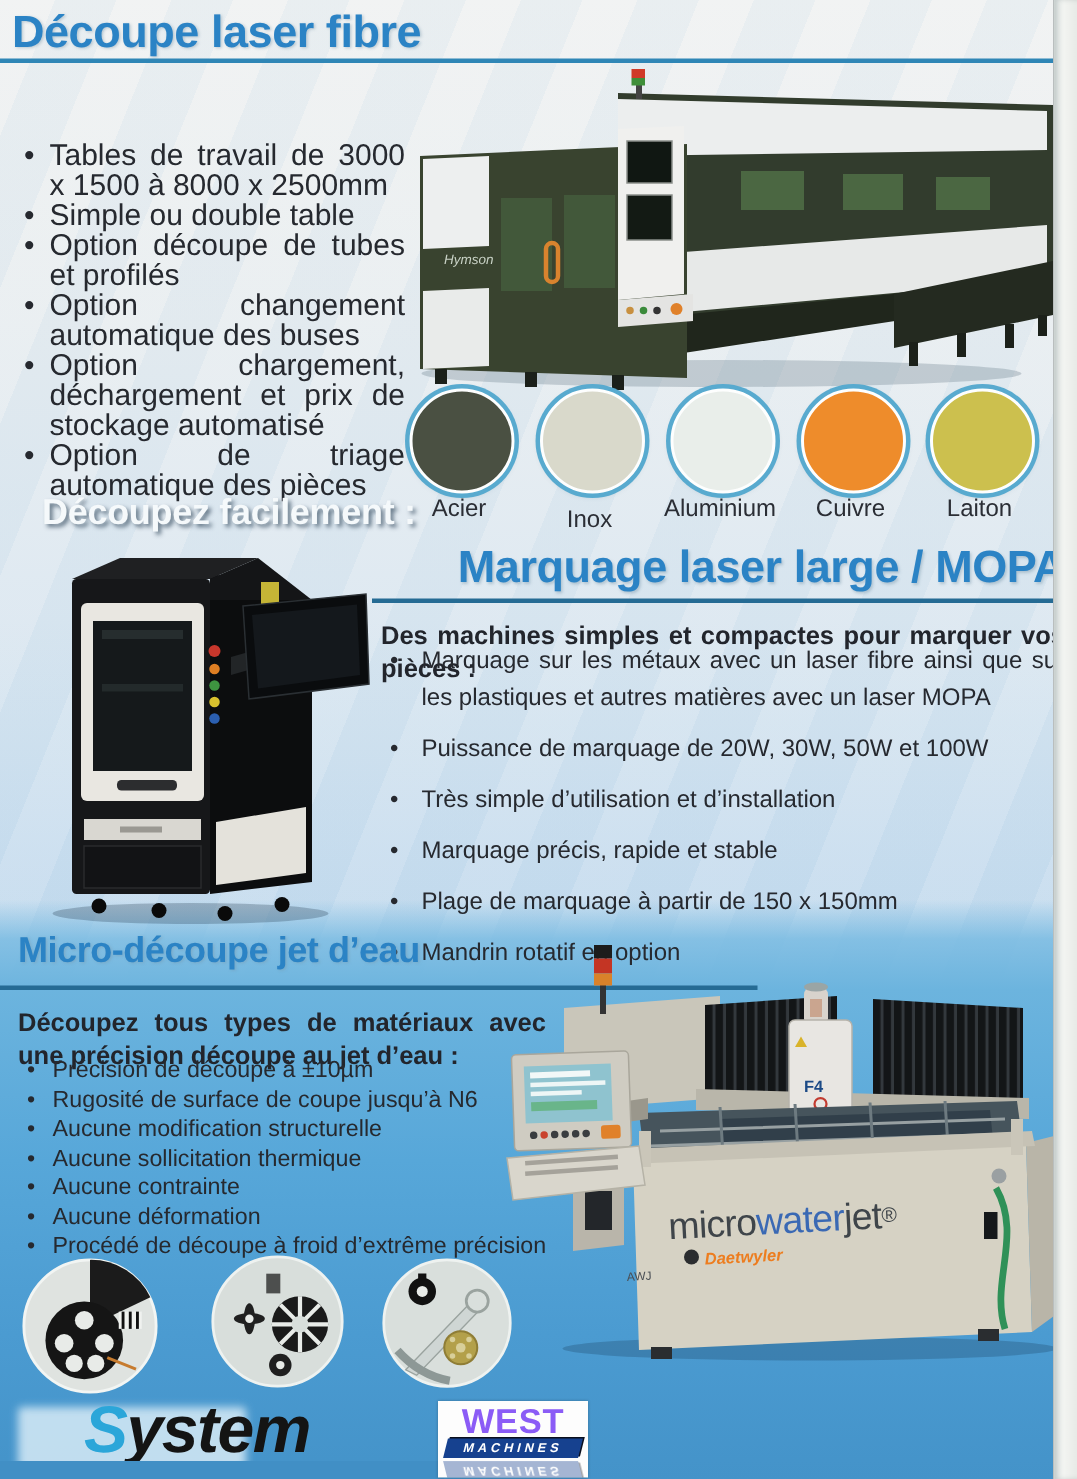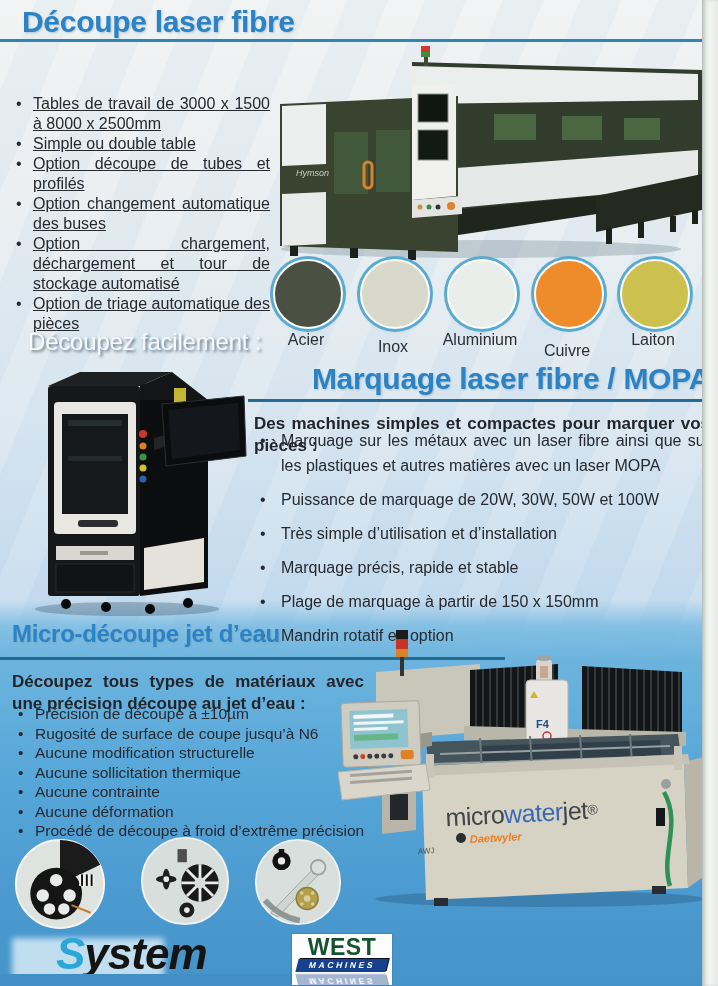--- a/index.html
+++ b/index.html
@@ -11,28 +11,28 @@
   #bottom-blue{position:absolute;left:0;top:600px;width:718px;height:386px;
         background:linear-gradient(180deg,rgba(121,187,226,0) 0,rgba(121,187,226,.85) 26px,#6cb4de 60px,#57a7d9 45%,#4b9bd1 75%,#4493c9 100%);}
   .abs{position:absolute;}
   h1,h2,h3{margin:0;font-weight:bold;letter-spacing:-.3px;}
   .head{color:#2b83c5;text-shadow:1px 1px 2px rgba(120,150,170,.45);}
   .rule{position:absolute;height:3px;}
   .intro{font-weight:bold;color:#22252c;text-align:justify;text-align-last:left;}
   ul.blist{list-style:none;margin:0;padding:0;color:#26292f;}
   ul.blist li{position:relative;padding-left:21px;text-align:justify;text-align-last:left;}
   ul.blist li::before{content:"\2022";position:absolute;left:4px;}
-  #list1{font-size:16px;line-height:20px;text-decoration:underline;}
+  #list1{font-size:20px;line-height:20px;}
   #list2{font-size:16px;line-height:25px;}
   #list2 li{margin-bottom:9px;padding-left:25px;}
   #list3{font-size:15.5px;line-height:19.5px;}
   .mat-dot{position:absolute;width:66px;height:66px;border-radius:50%;
         border:2px solid #fdfefe;box-shadow:0 0 0 3px #58aacf,0 1px 4px rgba(60,90,110,.35);}
   .mat-label{position:absolute;width:96px;text-align:center;font-size:16px;color:#2b2e35;}
-  #cut-label{color:#f5f9fb;font-weight:normal;font-size:24px;
+  #cut-label{color:#f5f9fb;font-weight:bold;font-size:24px;
         text-shadow:2px 2px 3px rgba(80,100,118,.85);letter-spacing:-.2px;}
   
   #system-blur{position:absolute;left:12px;top:938px;width:152px;height:42px;
         background:#cfe6f4;opacity:.9;filter:blur(3px);border-radius:3px;}
   #system-text{position:absolute;left:56px;top:929px;font-style:italic;font-weight:600;
         font-size:44px;letter-spacing:-1px;color:#141414;}
   #system-text .s{color:#2ba6d9;}
   #west-box{position:absolute;left:292px;top:934px;width:100px;height:51px;background:#fdfdfd;
         box-shadow:0 0 2px rgba(0,0,0,.25);text-align:center;overflow:hidden;}
   #west-title{font-weight:bold;font-size:23px;letter-spacing:.5px;color:#1e7ec6;line-height:24px;margin-top:1px;}
@@ -46,30 +46,30 @@
         border-left:1px solid rgba(100,110,115,.35);box-shadow:inset 2px 0 3px rgba(120,130,135,.25);}
   svg text{font-family:"Liberation Sans",sans-serif;}
 </style>
 </head>
 <body>
 
 <div id="page">
   <div id="sheen"></div>
   <div id="bottom-blue"></div>
 
-  <h1 class="abs head" style="left: 22px; top: 5px; font-size: 30px; color: rgb(43, 131, 197);">Découpe laser fibre</h1>
+  <h1 class="abs head" style="left: 8px; top: 5px; font-size: 30px; color: rgb(43, 131, 197);">Découpe laser fibre</h1>
   <div class="rule" style="left: 0px; top: 39px; width: 702px; background: rgb(47, 134, 182);"></div>
 
 
   <ul id="list1" class="abs blist" style="left:12px;top:94px;width:258px;">
     <li>Tables de travail de 3000 x 1500 à 8000 x 2500mm</li>
     <li>Simple ou double table</li>
     <li>Option découpe de tubes et profilés</li>
     <li>Option changement automatique des buses</li>
-    <li>Option chargement, déchargement et tour de stockage automatisé</li>
+    <li>Option chargement, déchargement et prix de stockage automatisé</li>
     <li>Option de triage automatique des pièces</li>
   </ul>
 
   <svg class="abs" style="left:266px;top:46px;" width="436" height="215" viewBox="0 0 436 215">
     <ellipse cx="215" cy="203" rx="200" ry="9" fill="rgba(90,110,125,.28)"></ellipse>
 
     <polygon points="146,16 436,24 436,148 146,196" fill="#323c2d"></polygon>
     <polygon points="146,20 432,28 432,54 146,58" fill="#eceeee"></polygon>
     <polygon points="146,168 432,140 436,152 146,196" fill="#20261c"></polygon>
     <polygon points="190,122 432,104 432,140 190,162" fill="#e7e9e8"></polygon>
@@ -111,26 +111,26 @@
   </svg>
 
   <div class="mat-dot" style="left: 273px; top: 259px; background: rgb(74, 80, 66);"></div>
   <div class="mat-dot" style="left: 360px; top: 259px; background: rgb(217, 217, 203);"></div>
   <div class="mat-dot" style="left: 447px; top: 259px; background: rgb(233, 238, 234);"></div>
   <div class="mat-dot" style="left: 534px; top: 259px; background: rgb(238, 140, 43);"></div>
   <div class="mat-dot" style="left: 620px; top: 259px; background: rgb(204, 192, 78);"></div>
   <div class="mat-label" style="left:258px;top:331px;">Acier</div>
   <div class="mat-label" style="left:345px;top:338px;">Inox</div>
   <div class="mat-label" style="left:432px;top:331px;">Aluminium</div>
-  <div class="mat-label" style="left:519px;top:342px;">Cuivre</div>
+  <div class="mat-label" style="left:519px;top:331px;">Cuivre</div>
   <div class="mat-label" style="left:605px;top:331px;">Laiton</div>
 
   <div id="cut-label" class="abs" style="left:28px;top:328px;">Découpez facilement :</div>
 
-  <h2 class="abs head" style="left: 250px; top: 362px; width: 460px; font-size: 30px; text-align: right; color: rgb(43, 131, 197);">Marquage laser fibre / MOPA</h2>
+  <h2 class="abs head" style="left: 250px; top: 362px; width: 460px; font-size: 30px; text-align: right; color: rgb(43, 131, 197);">Marquage laser large / MOPA</h2>
   <div class="rule" style="left: 248px; top: 399px; width: 454px; background: rgb(37, 107, 148);"></div>
 
   <p class="abs intro" style="left:254px;top:396px;width:456px;font-size:17px;line-height:22px;">Des machines simples et compactes pour marquer vos pièces :</p>
 
   <ul id="list2" class="abs blist" style="left:256px;top:428px;width:454px;">
     <li>Marquage sur les métaux avec un laser fibre ainsi que sur les plastiques et autres matières avec un laser MOPA</li>
     <li>Puissance de marquage de 20W, 30W, 50W et 100W</li>
     <li>Très simple d’utilisation et d’installation</li>
     <li>Marquage précis, rapide et stable</li>
     <li>Plage de marquage à partir de 150 x 150mm</li>
@@ -300,19 +300,19 @@
     <circle cx="52" cy="72" r="2" fill="#d8cf9a"></circle>
       <circle cx="64" cy="72" r="2" fill="#d8cf9a"></circle>
     <path d="M12,68 Q28,86 50,90" stroke="#8d9896" stroke-width="6" fill="none"></path>
   </svg>
 
   <div id="system-blur"></div>
   <div id="system-text"><span class="s" style="color: rgb(43, 166, 217);">S</span><span>ystem</span></div>
   <div id="bottom-band"></div>
 
   <div id="west-box">
-    <div id="west-title" style="color: #14532d;">WEST</div>
+    <div id="west-title" style="color: #8b5cf6;">WEST</div>
     <div class="west-banner" style="background: rgb(22, 65, 143);">MACHINES</div>
     <div class="west-banner west-reflect" style="background: rgb(22, 65, 143);">MACHINES</div>
   </div>
 
   <div id="scan-edge"></div>
 </div>
 
 </body></html>

